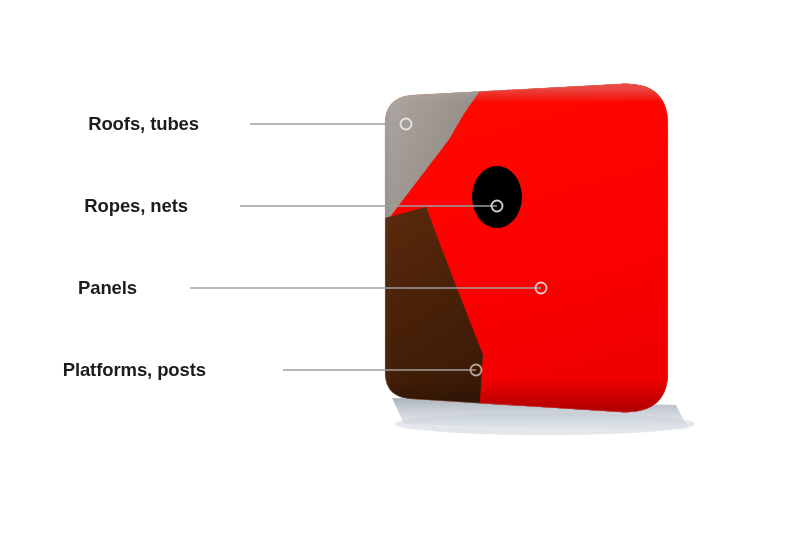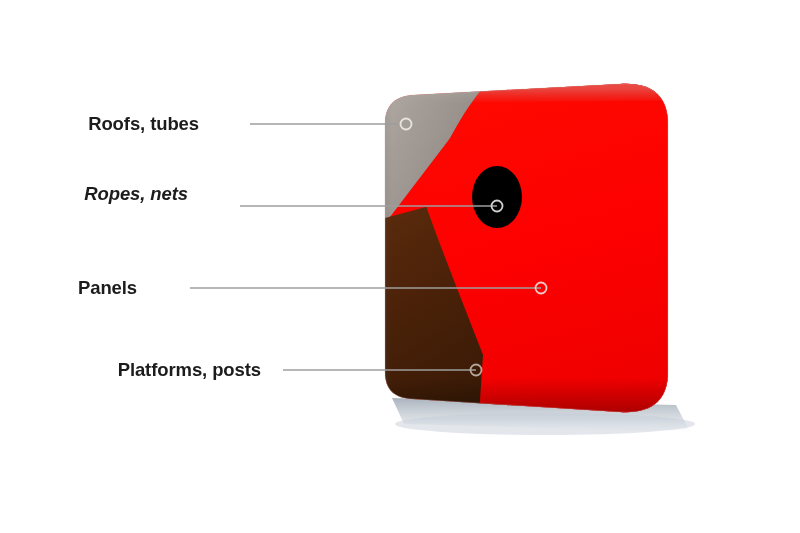--- a/index.html
+++ b/index.html
@@ -199,20 +199,20 @@
     <g fill="none">
       <circle cx="406" cy="124" r="5.5" stroke="#e8e4e0" stroke-width="1.8"></circle>
       <circle cx="497" cy="206" r="5.5" stroke="#cfcfcf" stroke-width="1.8"></circle>
       <circle cx="541" cy="288" r="5.5" stroke="#f0c8c8" stroke-width="1.8"></circle>
       <circle cx="476" cy="370" r="5.5" stroke="#b6a79c" stroke-width="1.8"></circle>
     </g>
   </svg>
 
   <div class="callout-label" style="right:561px; top:124px;">Roofs, tubes</div>
 
-  <div class="callout-label" style="right:572px; top:194px;font-style:italic;">Ropes, nets</div>
+  <div class="callout-label" style="right:572px; top:206px;">Ropes, nets</div>
 
   <div class="callout-label" style="right:623px; top:288px;">Panels</div>
 
-  <div class="callout-label" style="right:499px; top:370px;">Platforms, posts</div>
+  <div class="callout-label" style="right:554px; top:370px;">Platforms, posts</div>
 
 
 </div>
 
 </body></html>

